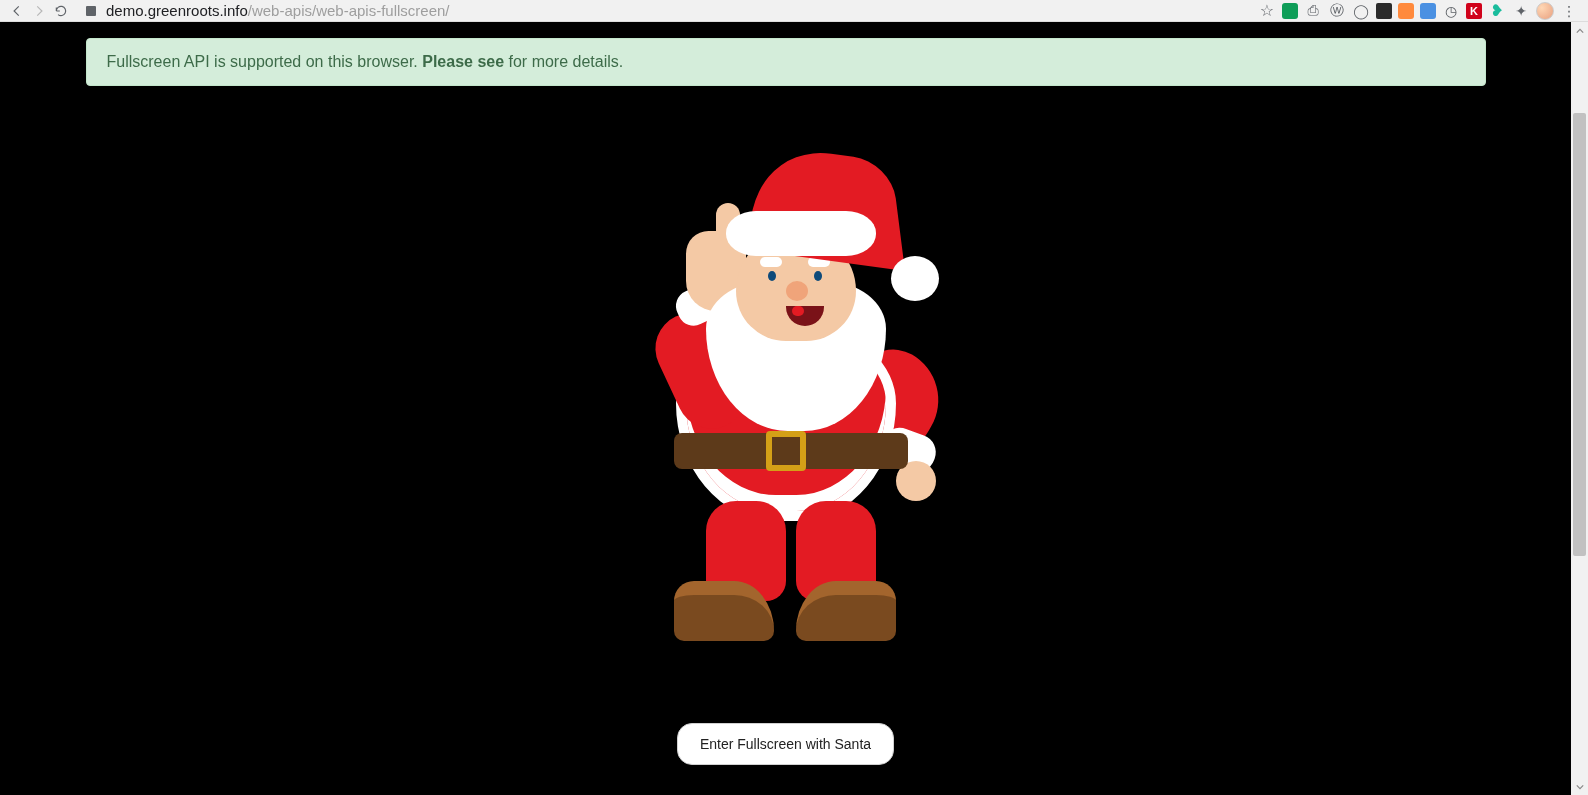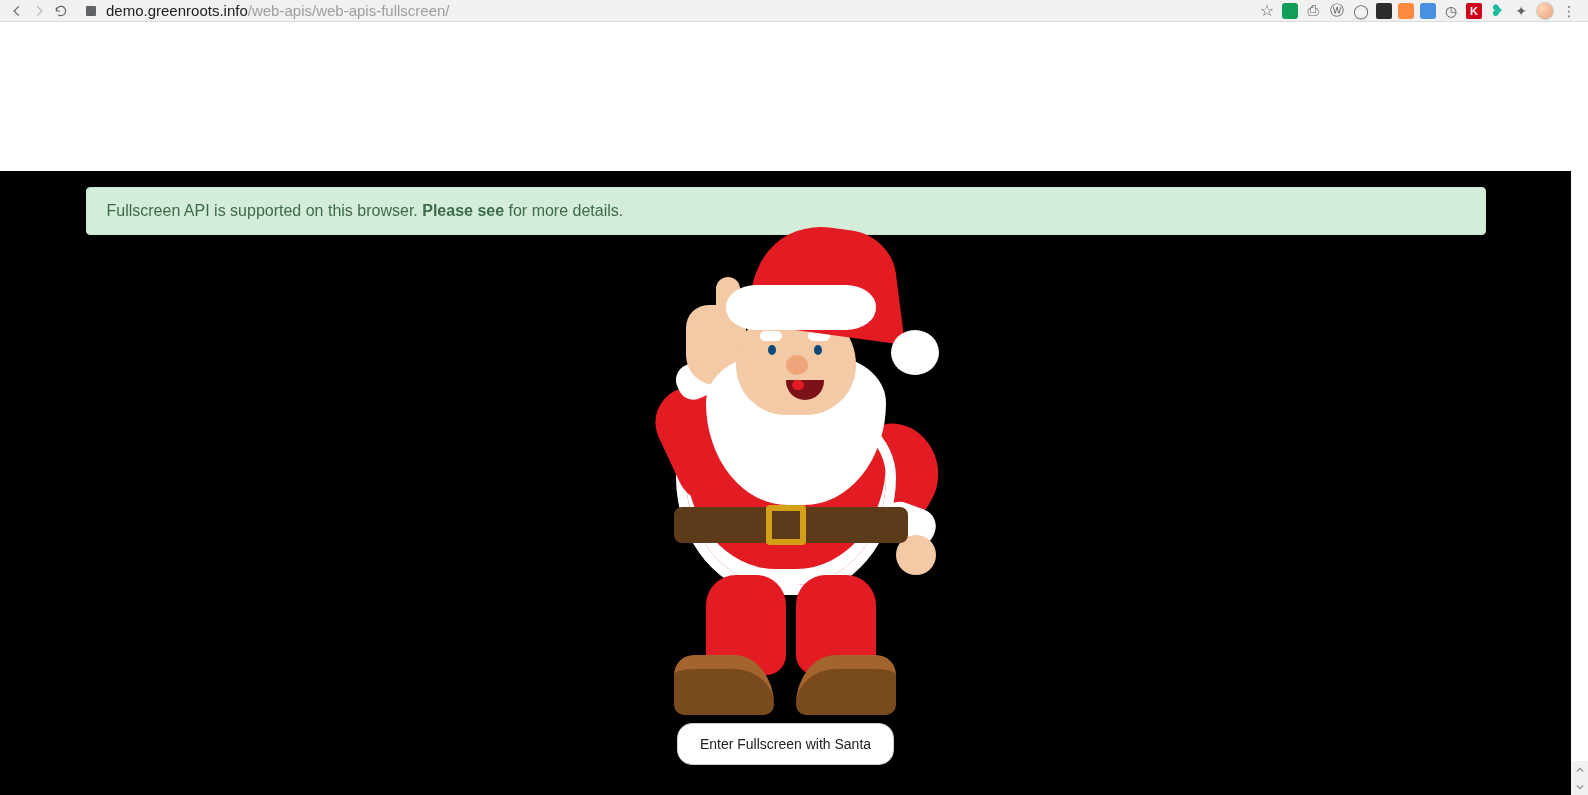--- a/index.html
+++ b/index.html
@@ -80,21 +80,20 @@
     border-radius:50%;
     background: radial-gradient(circle at 30% 30%, #ffd7b5, #e8a07f);
     border:1px solid #ccc;
   }
 
   
   .viewport {
     flex: 1 1 auto;
     position: relative;
     display:flex;
-    align-items:flex-end;
   }
   .page {
     flex:1;
     background:#000;
     display:flex;
     flex-direction:column;
     align-items:center;
     padding: 12px 0 30px 0;
     position:relative;
   }

